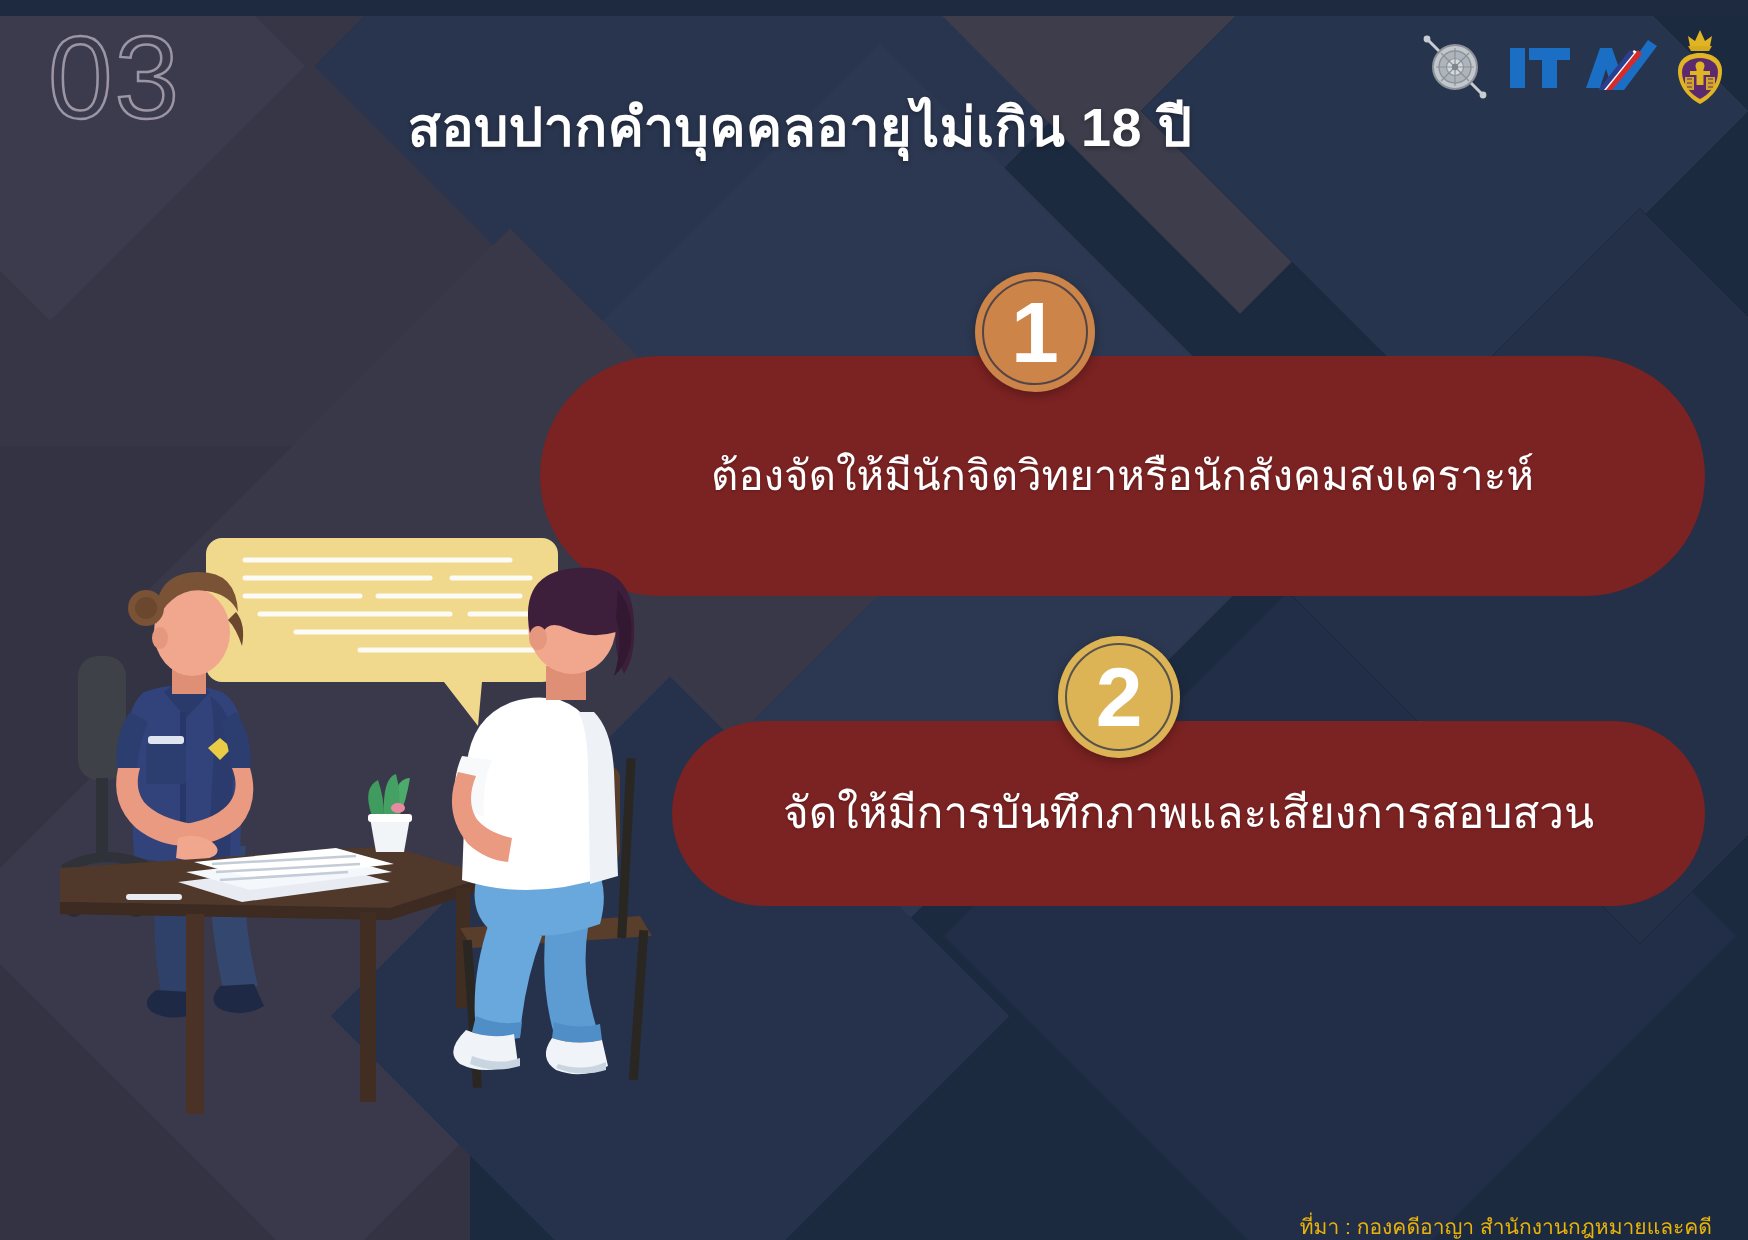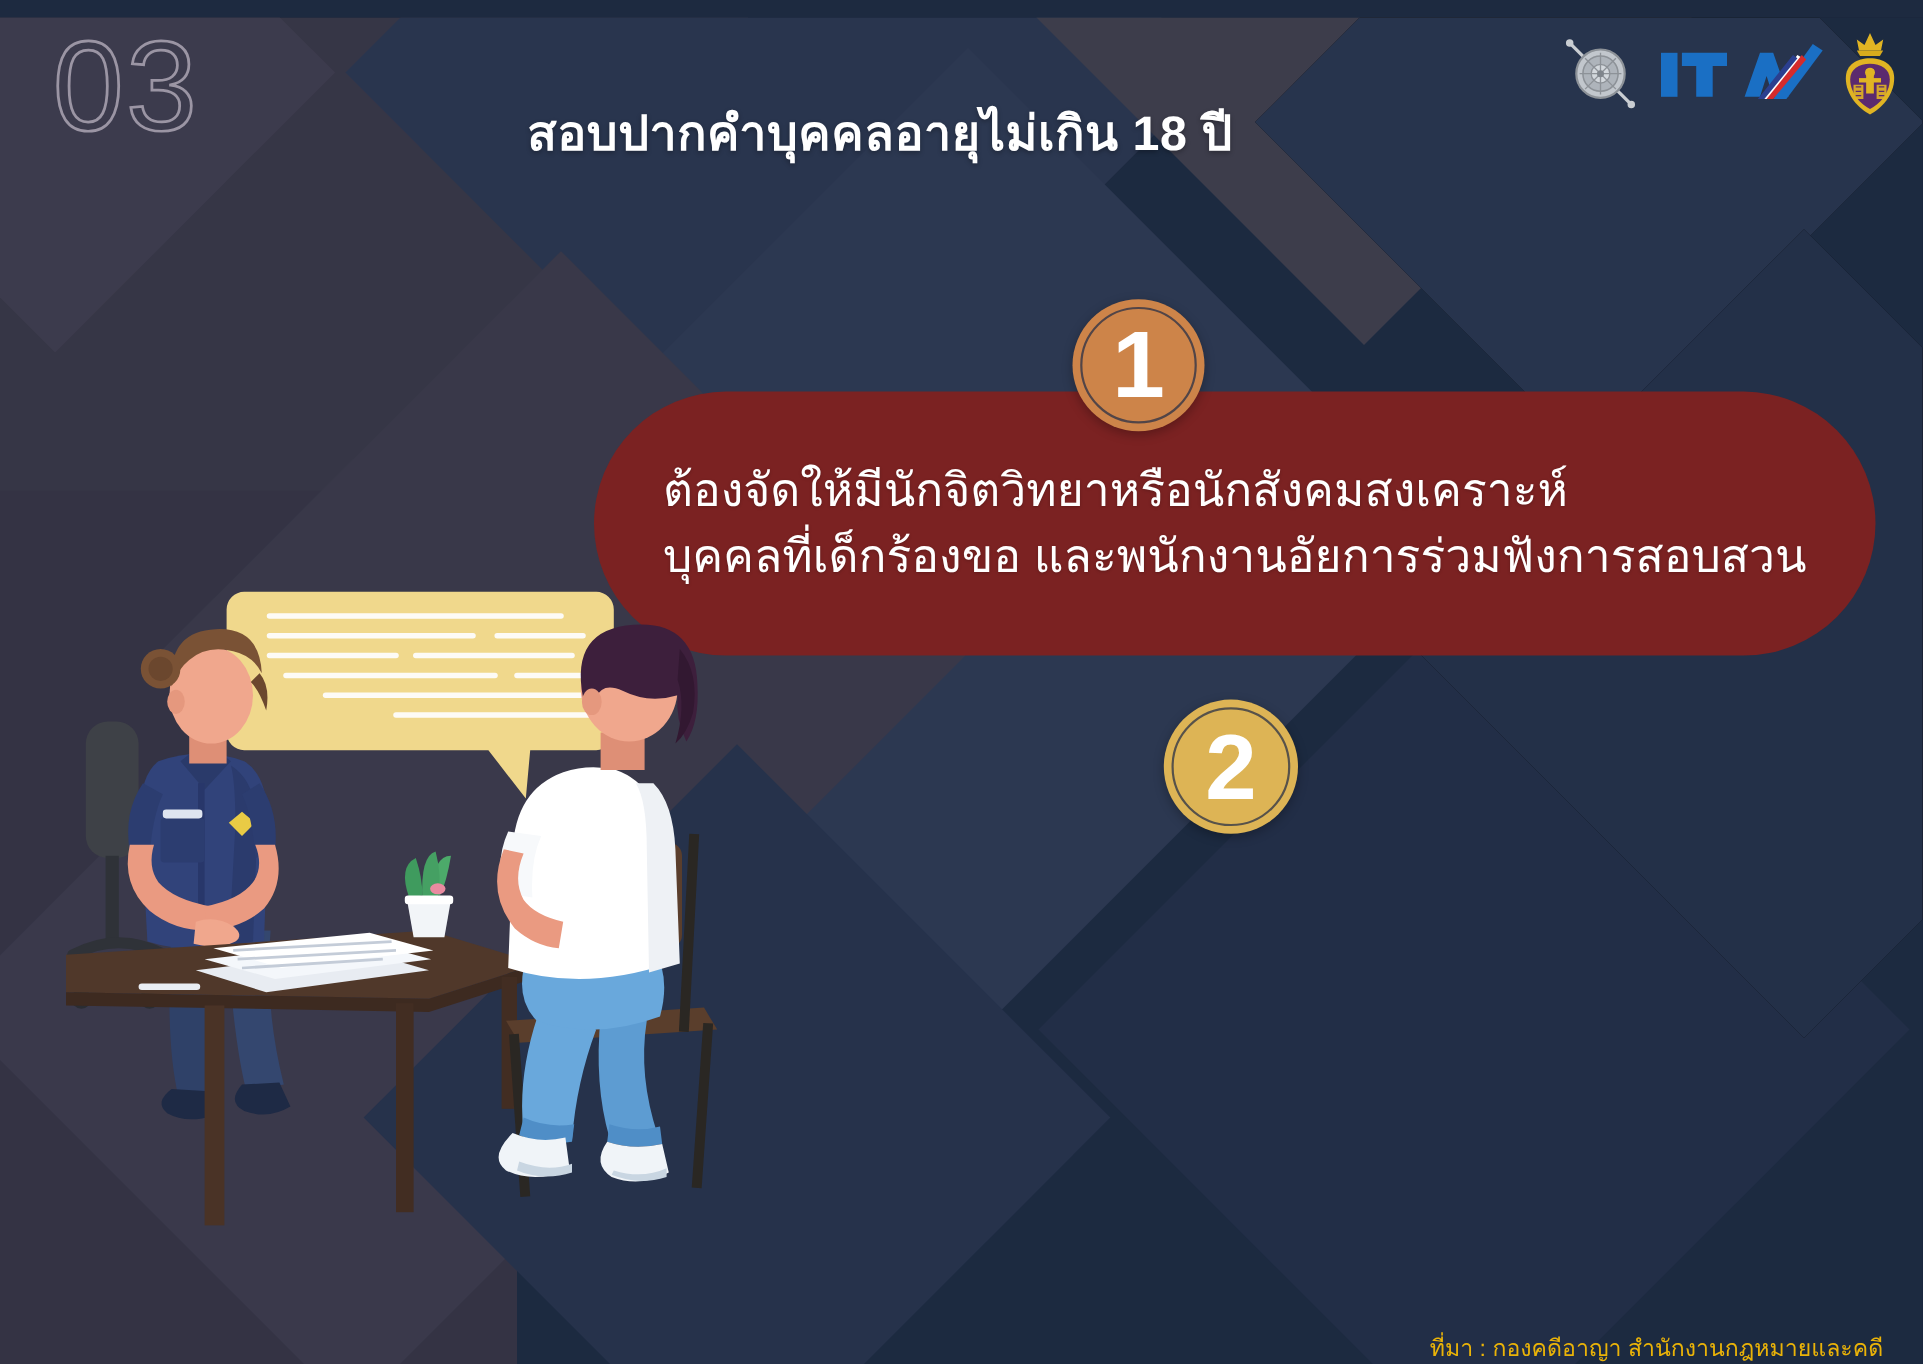--- a/index.html
+++ b/index.html
@@ -20,21 +20,21 @@
   .numtag svg{width:100%;height:100%;overflow:visible;}
   .numtag text{
     font-family:"Liberation Sans",sans-serif;
     font-size:116px;font-weight:400;letter-spacing:2px;
     fill:none;stroke:#9b95a4;stroke-width:2.5;
   }
   
   .title{
     position:absolute;left:300px;top:82px;width:1000px;
     text-align:center;color:#ffffff;
-    font-size:44px;font-weight:bold;letter-spacing:.5px;
+    font-size:54px;font-weight:bold;letter-spacing:.5px;
     line-height:1.1;white-space:nowrap;
     text-shadow:0 2px 5px rgba(0,0,0,.30);
   }
   
   .logos{position:absolute;right:20px;top:8px;height:86px;display:flex;align-items:center;gap:14px;}
   .logo-chakra{width:78px;height:78px;position:relative;}
   .logo-ita{height:62px;width:150px;position:relative;}
   .logo-garuda{width:56px;height:80px;position:relative;}
   .logos svg{display:block;width:100%;height:100%;overflow:visible;}
   
@@ -173,28 +173,32 @@
         <path d="M13 50 h9 v13 h-9 z" fill="#e0b423" opacity=".9"></path>
         <path d="M34 50 h9 v13 h-9 z" fill="#e0b423" opacity=".9"></path>
         <path d="M15 52 h5 M15 56 h5 M15 60 h5 M36 52 h5 M36 56 h5 M36 60 h5" stroke="#5b2a6e" stroke-width="1.2"></path>
       </svg>
     </div>
   </div>
 
   <div class="pill" id="pill1">
     <div class="ptext">
       <div>ต้องจัดให้มีนักจิตวิทยาหรือนักสังคมสงเคราะห์</div>
-      <div>บุคคลที่เด็กร้องขอ และพนักงานอัยการร่วมฟังการสอบสวน</div>
     </div>
   </div>
   <div class="badge" id="badge1" style="background: rgb(205, 132, 73);">
     <div class="ring"></div>
     <span>1</span>
   </div>
 
+  <div class="pill" id="pill2">
+    <div class="ptext">
+      <div>จัดให้มีการบันทึกภาพและเสียงการสอบสวน</div>
+    </div>
+  </div>
   <div class="badge" id="badge2" style="background: rgb(221, 180, 85);">
     <div class="ring"></div>
     <span>2</span>
   </div>
 
   <div class="illu">
     <svg viewBox="0 0 640 620">
 
       <g>
         <path d="M162 22 h320 a16 16 0 0 1 16 16 v112 a16 16 0 0 1 -16 16 h-60 l-4 44 l-34 -44 h-222

